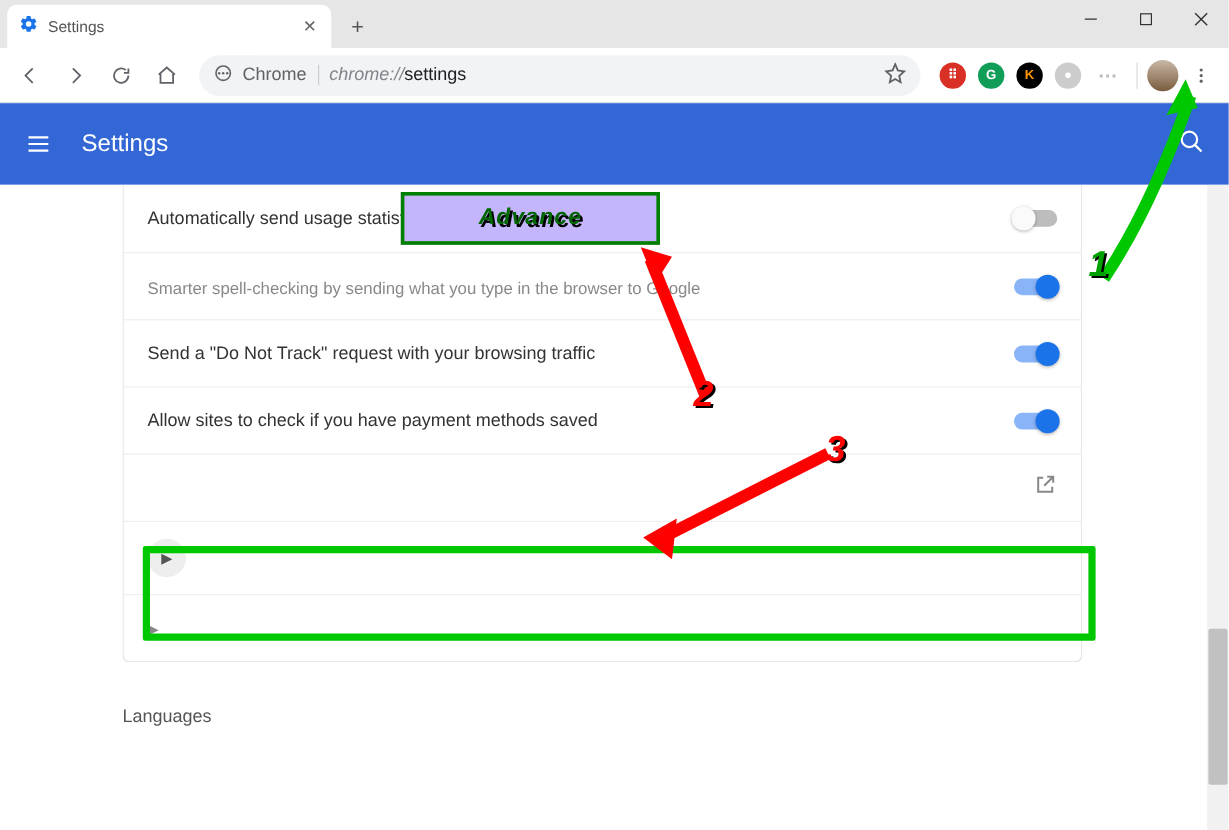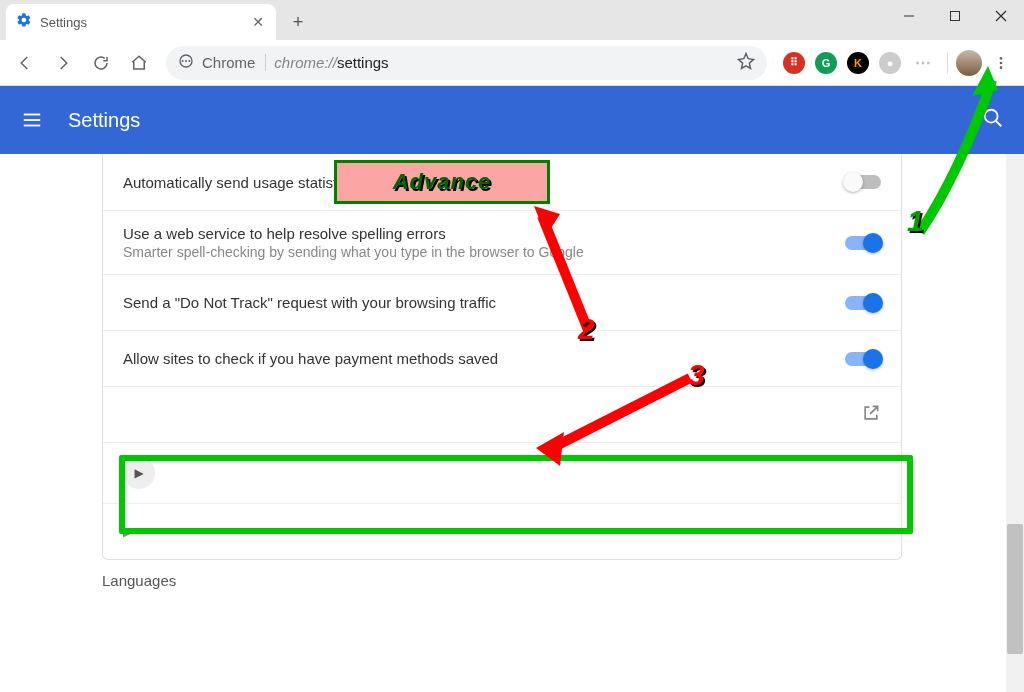--- a/index.html
+++ b/index.html
@@ -53,28 +53,28 @@
   .toggle .knob { position:absolute; top:-3px; width:20px; height:20px; border-radius:50%; box-shadow:0 1px 3px rgba(0,0,0,.3); }
   .toggle.off { background:#bdbdbd; }
   .toggle.off .knob { left:-2px; background:#fafafa; }
   .toggle.on { background:#8ab4f8; }
   .toggle.on .knob { right:-2px; background:#1a73e8; }
   .ext-link { color:#888; }
   .ext-link svg { width:20px; height:20px; }
   .arrow-btn { width:32px; height:32px; background:#eee; border-radius:50%; display:flex; align-items:center; justify-content:center; }
   .arrow-btn span { font-size:12px; color:#555; }
   .arrow-plain { font-size:12px; color:#888; padding-right:6px; }
-  .section-h { font-size:15px; color:#555; width:800px; margin:12px auto 10px; }
+  .section-h { font-size:15px; color:#555; width:800px; margin:37px auto 10px; }
   
   .vscroll { position:absolute; right:0; top:0; width:18px; height:100%; background:#f1f1f1; }
   .thumb { position:absolute; right:1px; width:16px; background:#c1c1c1; border-radius:2px; }
   
   .annot { position:absolute; inset:0; pointer-events:none; }
   .annot * { position:absolute; }
-  .green-box1 { left:334px; top:160px; width:216px; height:44px; background:#fca5a5; border:3px solid #008000; display:flex; align-items:center; justify-content:center; font-family:"Arial Black",sans-serif; font-size:22px; font-weight:900; font-style:italic; color:#006600; text-shadow:2px 2px 0 #000; letter-spacing:1px; }
+  .green-box1 { left:334px; top:160px; width:216px; height:44px; background:#c4b5fd; border:3px solid #008000; display:flex; align-items:center; justify-content:center; font-family:"Arial Black",sans-serif; font-size:19px; font-weight:900; font-style:italic; color:#006600; text-shadow:2px 2px 0 #000; letter-spacing:1px; }
   .green-box2 { left:119px; top:455px; width:794px; height:79px; border:6px solid #00c800; border-radius:2px; }
   .num { font-family:"Arial Black",sans-serif; font-size:30px; font-weight:900; font-style:italic; color:#00a000; text-shadow:2px 2px 0 #000; }
   svg.arrow { overflow:visible; }
 </style>
 </head>
 <body>
 
 <div class="titlebar">
   <div class="tab">
     <span>
@@ -181,21 +181,20 @@
         <div class="row-text">
             <div class="row-title">Automatically send usage statistics and crash reports to Google</div>
           </div>
         <div class="toggle off">
             <div class="knob"></div>
           </div>
       </div>
 
       <div class="row">
         <div class="row-text">
-          <div class="row-title">Use a web service to help resolve spelling errors</div>
           <div class="row-sub">Smarter spell-checking by sending what you type in the browser to Google</div>
         </div>
         <div class="toggle on">
             <div class="knob"></div>
           </div>
       </div>
 
       <div class="row">
         <div class="row-text">
             <div class="row-title">Send a "Do Not Track" request with your browsing traffic</div>

